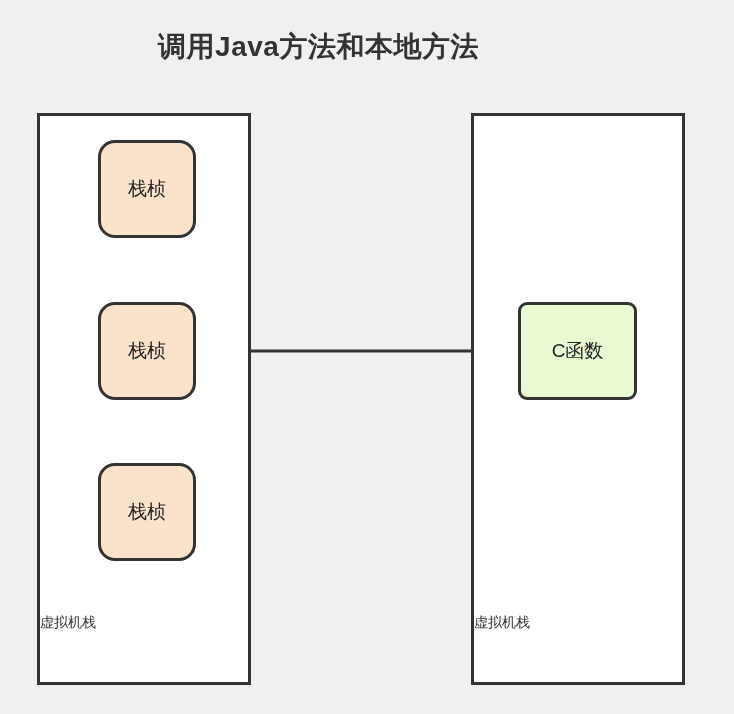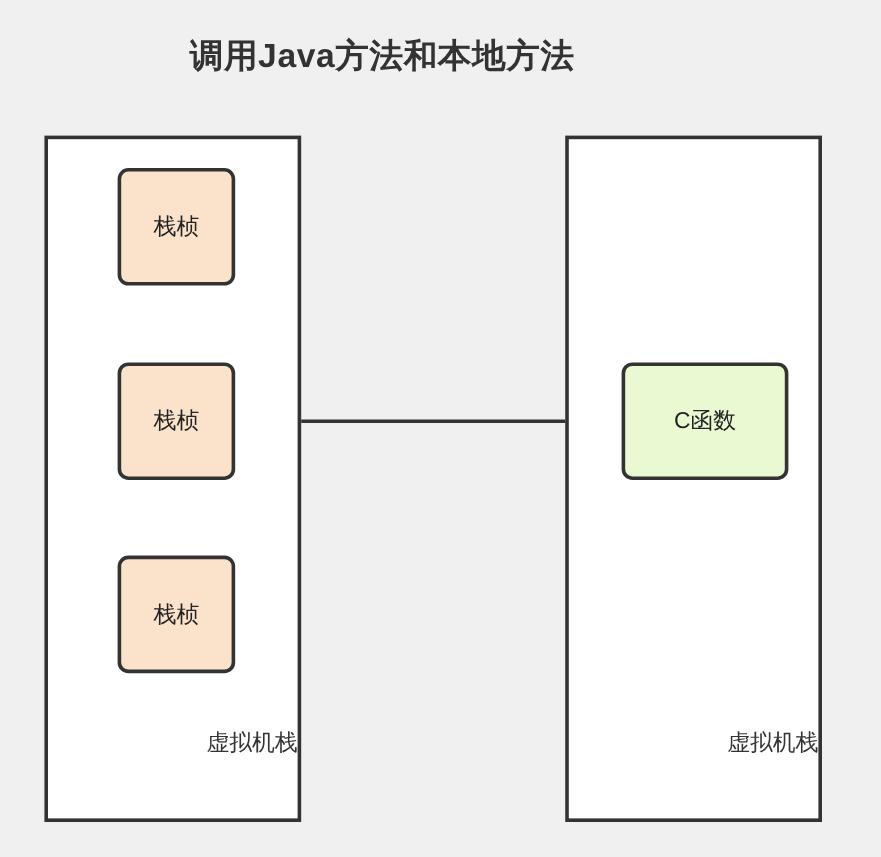--- a/index.html
+++ b/index.html
@@ -46,51 +46,52 @@
     left: 471px;
     top: 113px;
     width: 214px;
     height: 572px;
   }
   .container-label {
     position: absolute;
     left: 0;
     width: 100%;
     bottom: 50px;
-    text-align: right;
-    font-size: 19px;
+    text-align: left;
+    font-size: 14px;
     color: #333333;
     white-space: nowrap;
   }
   .node {
     position: absolute;
     box-sizing: border-box;
     border: 3px solid #333333;
     border-radius: 9px;
     display: flex;
     align-items: center;
     justify-content: center;
     font-size: 19px;
     color: #222222;
     white-space: nowrap;
   }
   .node.frame {
     background: #fbe3cb;
     left: 98px;
     width: 98px;
     height: 98px;
+    border-radius: 17px;
   }
   #frame-1 { top: 140px; }
   #frame-2 { top: 302px; }
   #frame-3 { top: 463px; }
   .node.cfunc {
     background: #e9fad3;
     left: 518px;
     top: 302px;
-    width: 139px;
+    width: 119px;
     height: 98px;
   }
   #edge-layer {
     position: absolute;
     left: 0;
     top: 0;
     width: 734px;
     height: 714px;
     pointer-events: none;
   }

